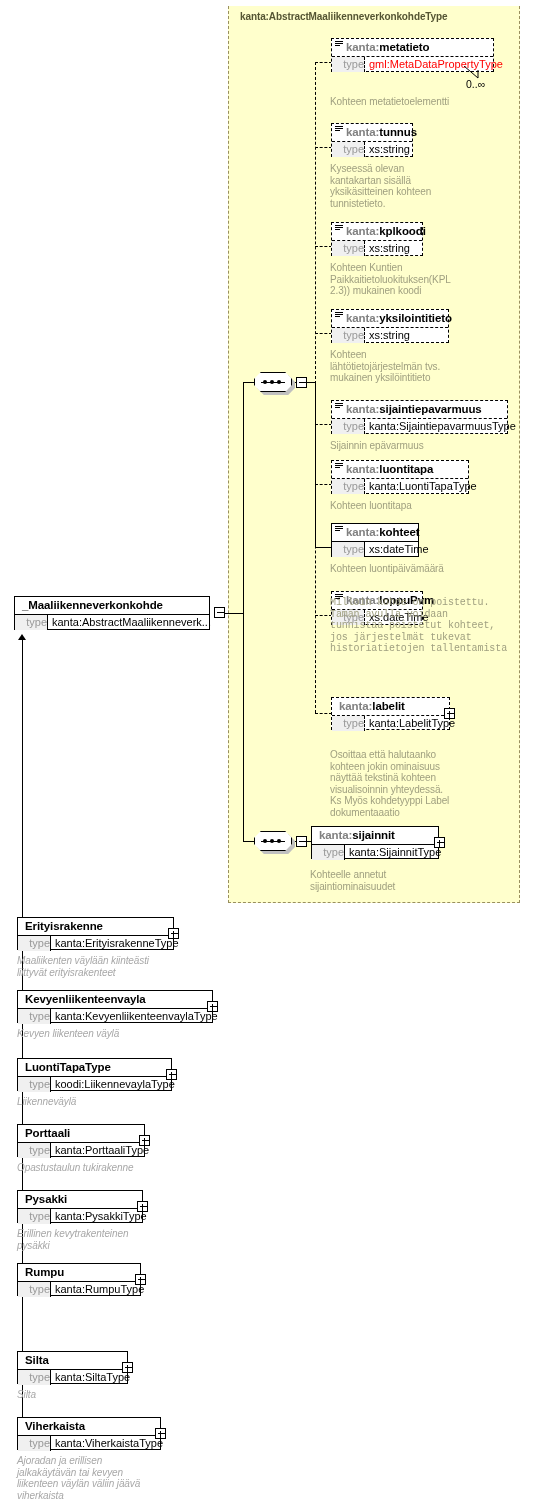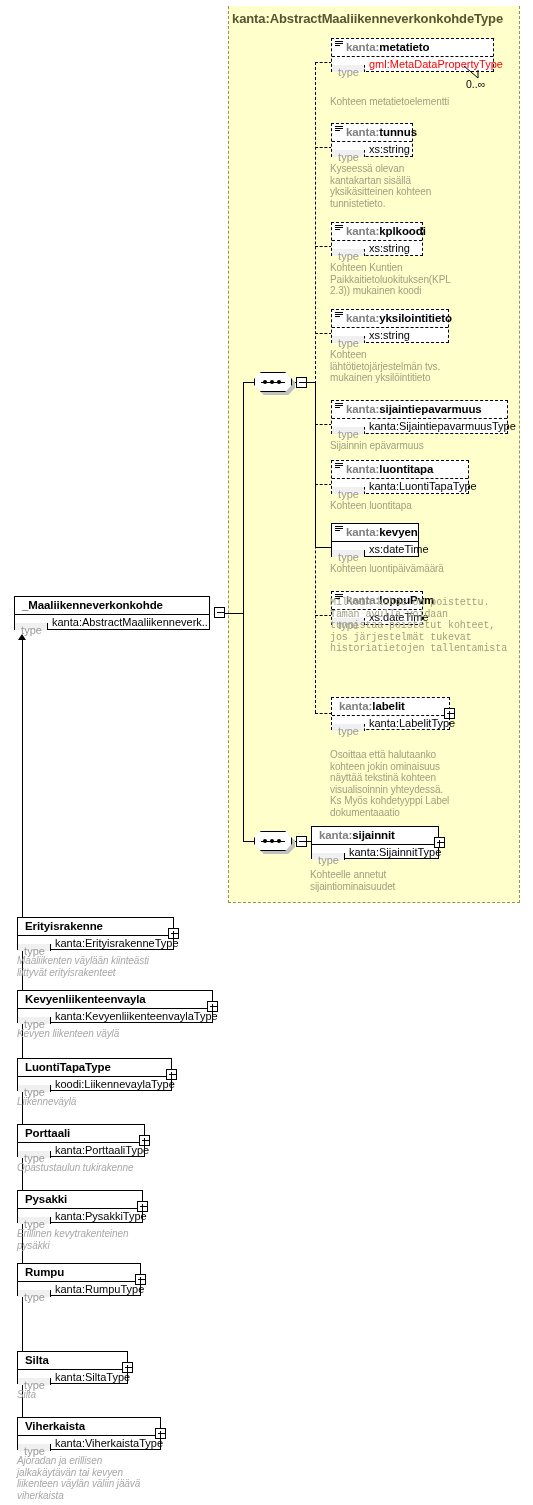--- a/index.html
+++ b/index.html
@@ -18,25 +18,26 @@
 
   
   .ct-panel {
     position: absolute;
     background: #ffffcc;
     border: 1px dashed #998f5e;
     border-top: none;
   }
   .ct-title {
     position: absolute;
-    font-size: 13px;
+    font-size: 10px;
     font-weight: bold;
     color: #555533;
     white-space: nowrap;
     letter-spacing: -0.1px;
+    margin-left: 8px;
   }
 
   
   .ebox {
     position: absolute;
     background: #ffffff;
     border: 1px solid #000000;
   }
   .ebox.opt { border: 1px dashed #000000; }
   .ebox::after {          
@@ -71,27 +72,26 @@
   .ebox-type {
     display: flex;
     height: 16px;
     border-top: 1px solid #000000;
     font-size: 11px;
   }
   .ebox.opt .ebox-type { border-top: 1px dashed #000000; }
   .ebox-type .lbl {
     width: 33px;
     min-width: 33px;
-    text-align: center;
+    text-align: right;
     padding-left: 1px;
     line-height: 15px;
     color: #999999;
     background: #f0f0f0;
     border-right: 1px solid #000000;
-    margin-top: 8px;
   }
   .ebox.opt .ebox-type .lbl { border-right: 1px dashed #000000; }
   .ebox-type .val {
     flex: 1;
     padding-left: 4px;
     line-height: 15px;
     color: #000000;
     white-space: nowrap;
   }
   .ebox-type .val.gml { color: #ff0000; }
@@ -410,21 +410,21 @@
 
   <div class="ln h" style="left:315px; top:547px; width:17px;"></div>
   <div class="ebox" style="left:331px; top:523px; width:88px; height:34px;">
     <span class="shadow-r"></span>
     <div class="ebox-name">
       <span class="el-glyph">
           <i></i>
           <i></i>
           <i></i>
         </span>
-      <span class="ns">kanta:</span><span>kevyen</span>
+      <span class="ns">kanta:</span><span>kohteet</span>
     </div>
     <div class="ebox-type">
       <span class="lbl">type</span>
       <span class="val">xs:dateTime</span>
     </div>
   </div>
   <div class="doc" style="left:330px; top:563px; width:175px;">Kohteen luontipäivämäärä</div>
 
   <div class="ln dashh" style="left:315px; top:615px; width:17px;"></div>
   <div class="ebox opt" style="left:331px; top:591px; width:92px; height:34px;">

